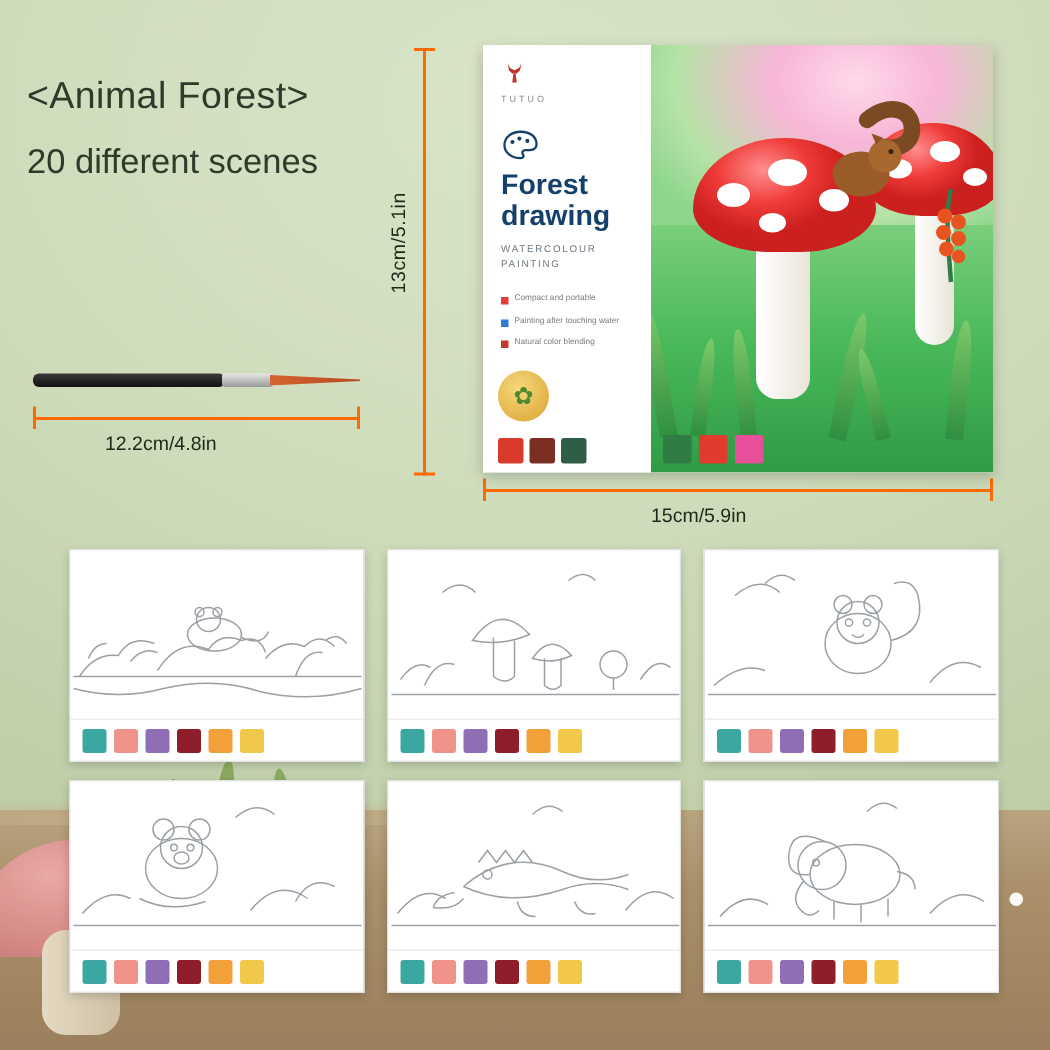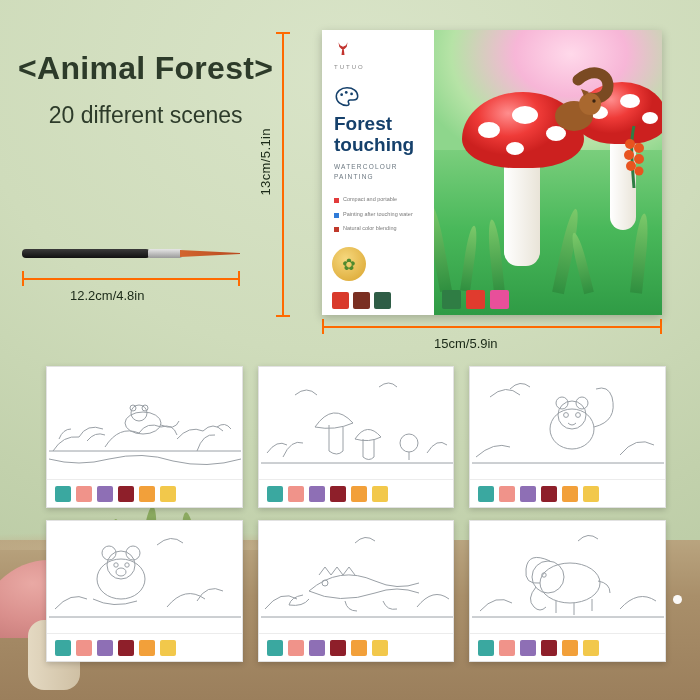--- a/index.html
+++ b/index.html
@@ -21,21 +21,21 @@
   .fg-mushroom .stem{position:absolute;left:48px;top:60px;width:52px;height:70px;border-radius:16px;
     background:linear-gradient(to right,#e4d9c2,#cfc0a4);}
   .grass{position:absolute;bottom:130px;width:12px;height:52px;
     background:linear-gradient(to top,#6f8f4a,#8fae63);border-radius:50% 50% 0 0;transform-origin:bottom;}
 
   .dots{position:absolute;right:18px;bottom:96px;display:flex;gap:9px;}
   .dots i{display:block;width:9px;height:9px;border-radius:50%;background:#ffffff;opacity:.95;}
 
   
   .headline{position:absolute;left:18px;top:50px;color:#2d3b2a;}
-  .headline .t1{font-size:32px;font-weight:bold;letter-spacing:.3px;}
+  .headline .t1{font-size:25px;font-weight:normal;letter-spacing:.3px;}
   .headline .t2{font-size:23px;margin-top:14px;line-height:1.25;text-align:center;}
 
   
   .brush{position:absolute;left:22px;top:246px;width:218px;height:14px;}
   .brush .handle{position:absolute;left:0;top:3px;width:128px;height:9px;border-radius:4px;
     background:linear-gradient(to bottom,#3a3a3a,#111);}
   .brush .ferrule{position:absolute;left:126px;top:3px;width:34px;height:9px;border-radius:2px;
     background:linear-gradient(to bottom,#e6e6e6,#9a9a9a);}
   .brush .tip{position:absolute;left:158px;top:4px;width:60px;height:7px;
     background:linear-gradient(to right,#d2652f,#b84a20);
@@ -156,21 +156,21 @@
         <svg width="26" height="22" viewBox="0 0 34 28" aria-hidden="true">
           <path d="M17 2C9 2 3 7 3 13.5S9 25 17 25c3 0 3-2 2-3.5s0-3.5 2-3.5h4c4 0 6-2 6-5C31 6 25 2 17 2z" fill="none" stroke="#15406b" stroke-width="2"></path>
           <circle cx="10" cy="11" r="1.8" fill="#15406b"></circle>
           <circle cx="16" cy="8" r="1.8" fill="#15406b"></circle>
           <circle cx="23" cy="10" r="1.8" fill="#15406b"></circle>
         </svg>
       </div>
 
       <h1>
         <span>Forest</span><br>
-        <span>touching</span>
+        <span>drawing</span>
       </h1>
       <div class="sub">
         <div>WATERCOLOUR</div>
         <div>PAINTING</div>
       </div>
 
       <div class="bullets">
         <div class="b">
           <span class="sq" style="background:#e23b3b"></span>
           <span class="bt">Compact and portable</span>

